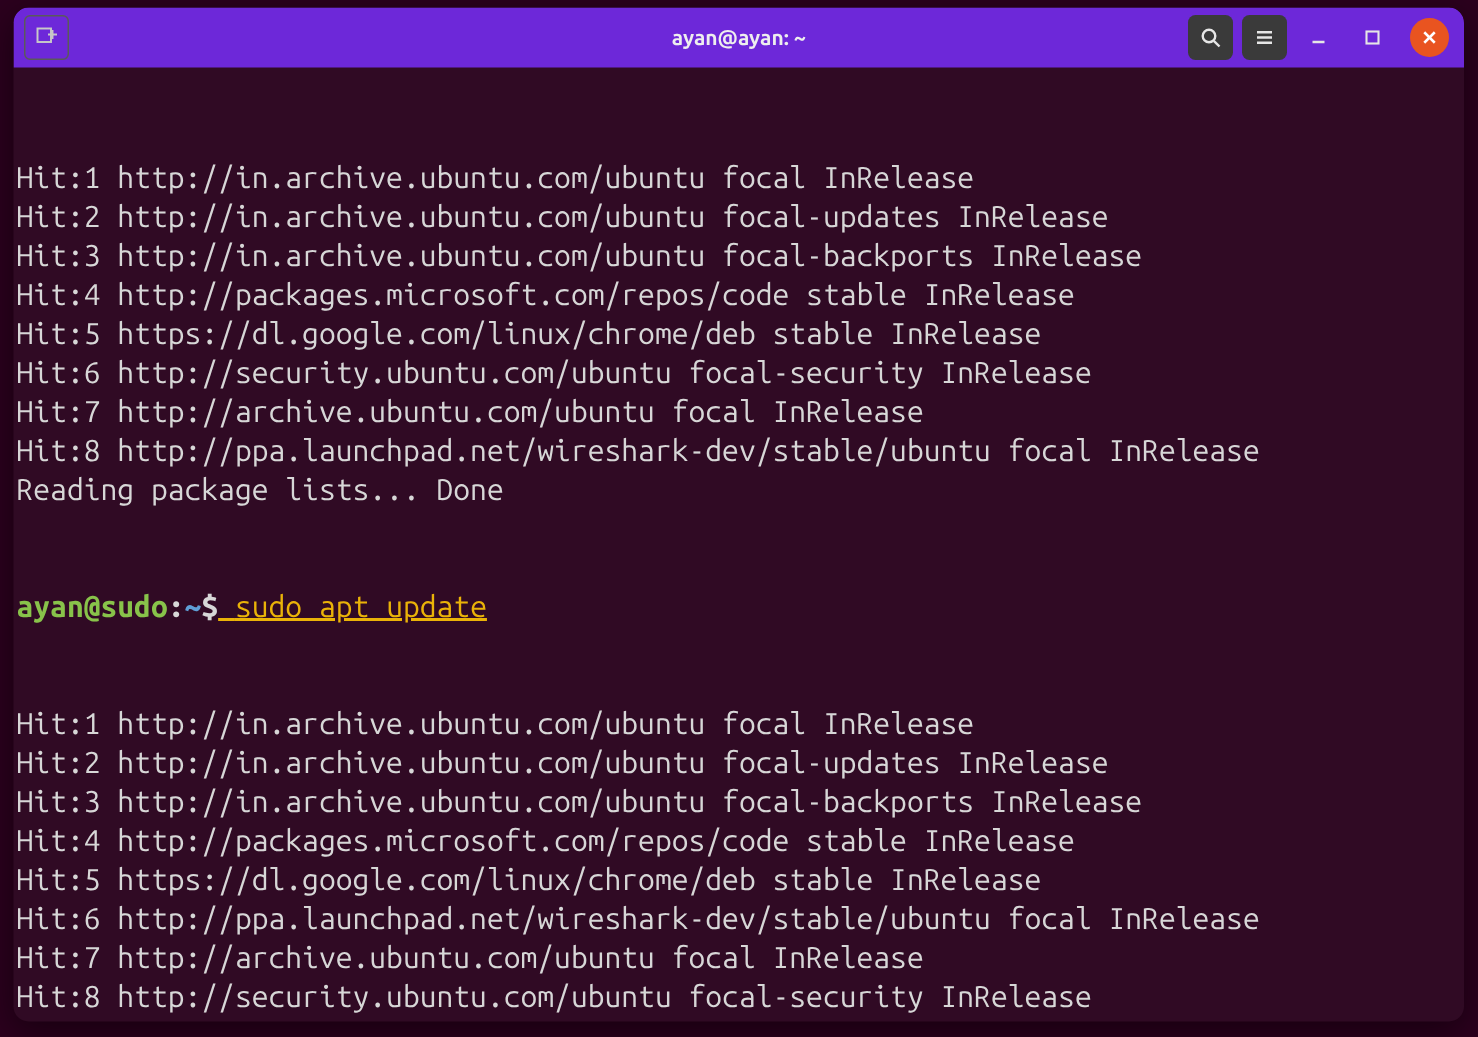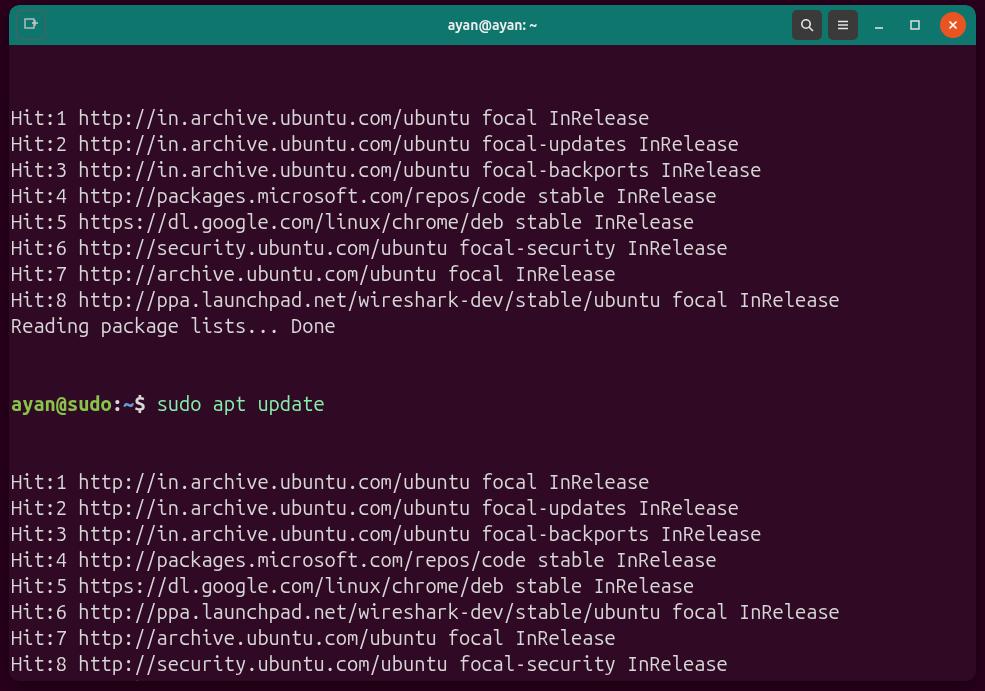--- a/index.html
+++ b/index.html
@@ -19,21 +19,21 @@
     height: 676px;
     background: #300a24;
     border-radius: 10px;
     box-shadow: 0 6px 24px rgba(0,0,0,0.5);
     display: flex;
     flex-direction: column;
     overflow: hidden;
   }
   .titlebar {
     height: 40px;
-    background: #0f766e;
+    background: #6d28d9;
     display: flex;
     align-items: center;
     border-top-left-radius: 10px;
     border-top-right-radius: 10px;
     position: relative;
     color: #dcdcdc;
     font-family: Ubuntu, sans-serif;
     font-size: 14px;
   }
   .tb-left {
@@ -103,21 +103,21 @@
     color: #d7d7d7;
     font-size: 20px;
     line-height: 26px;
     white-space: pre;
     overflow: hidden;
   }
   .line { white-space: pre; }
   .user { color: #88c34a; font-weight: bold; }
   .colon { color: #d7d7d7; font-weight: bold; }
   .path { color: #5f9fd6; font-weight: bold; }
-  .cmd { color: #86efac; }
+  .cmd { color: #eab308; text-decoration: underline; }
 </style>
 </head>
 <body>
 
 <div class="window">
 
   <div class="titlebar">
     <div class="tb-left">
       <div class="newtab-btn">
         <svg width="16" height="16" viewBox="0 0 16 16">

